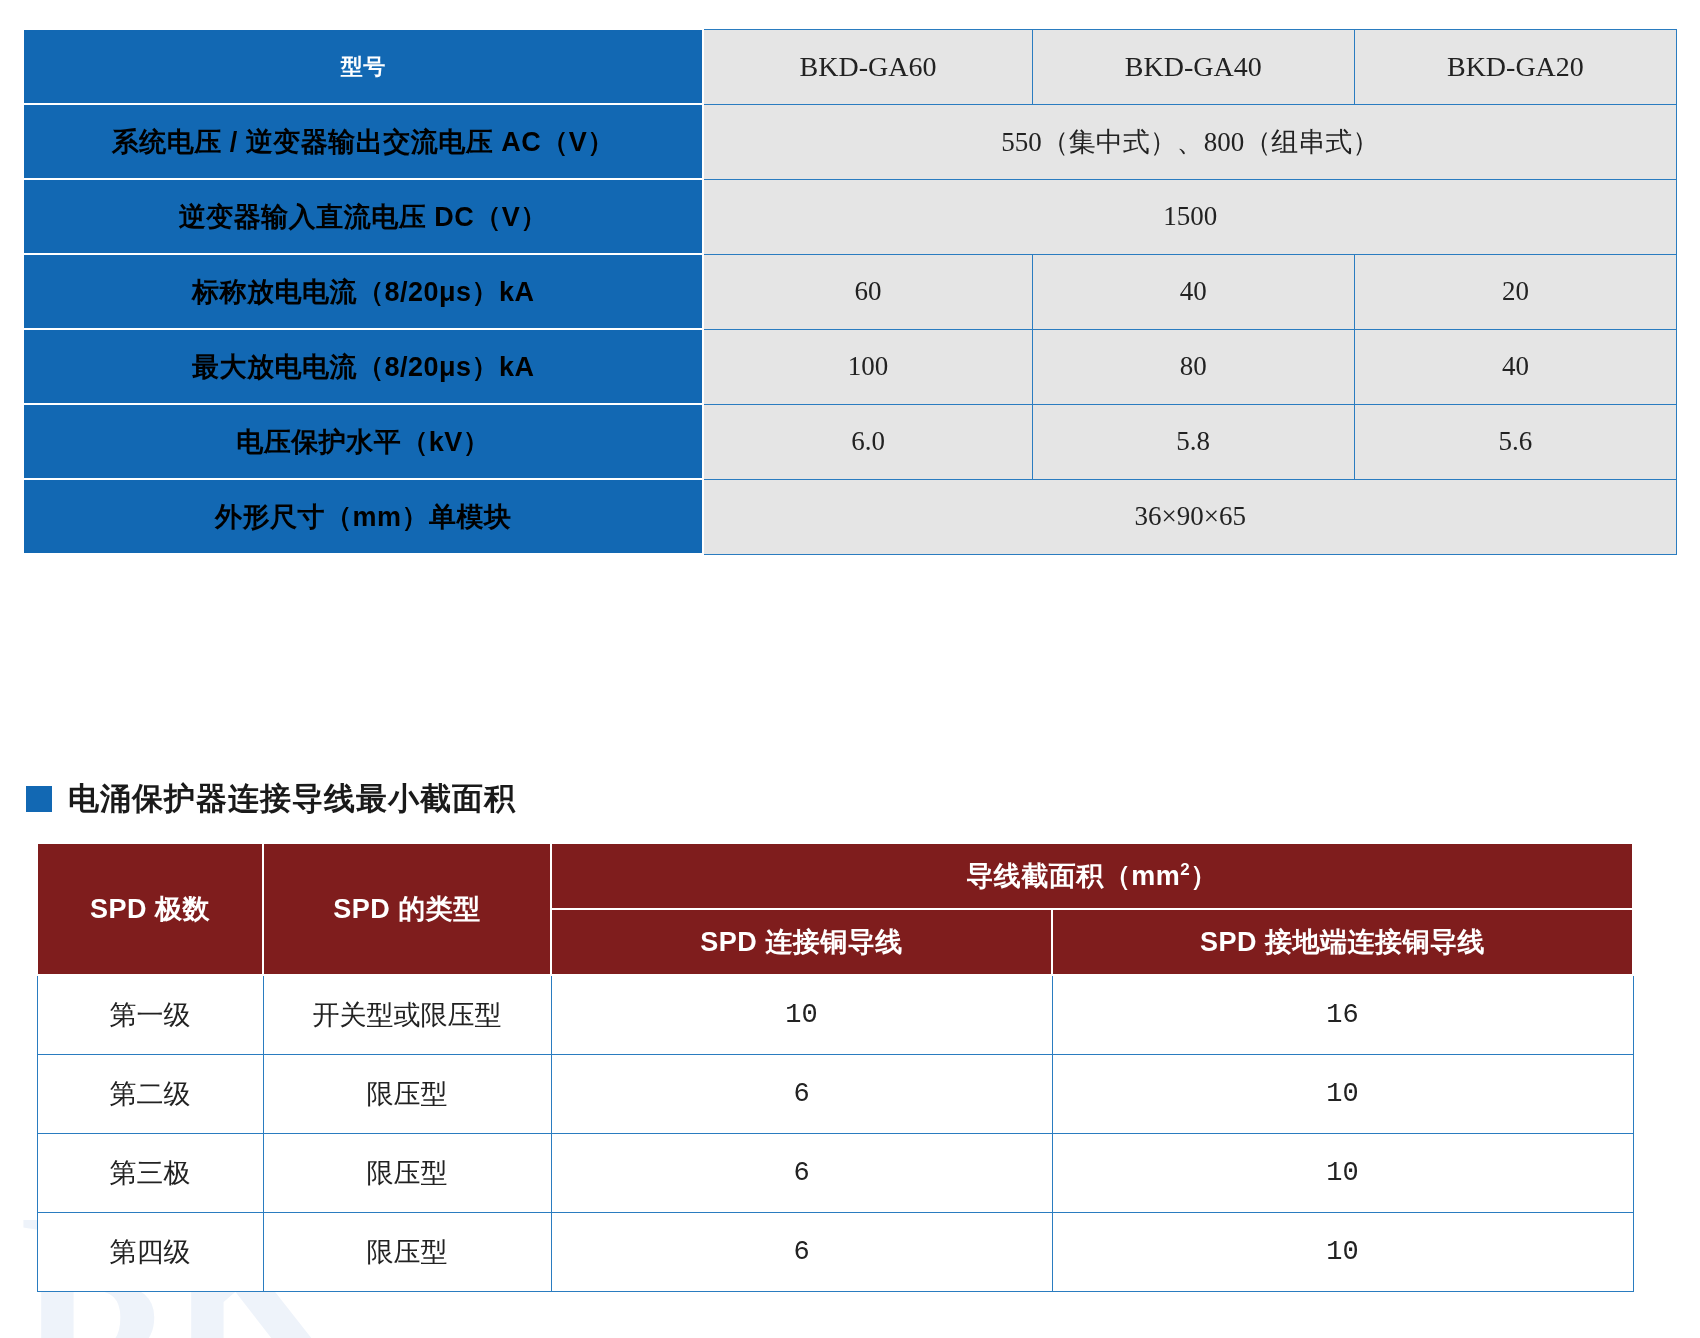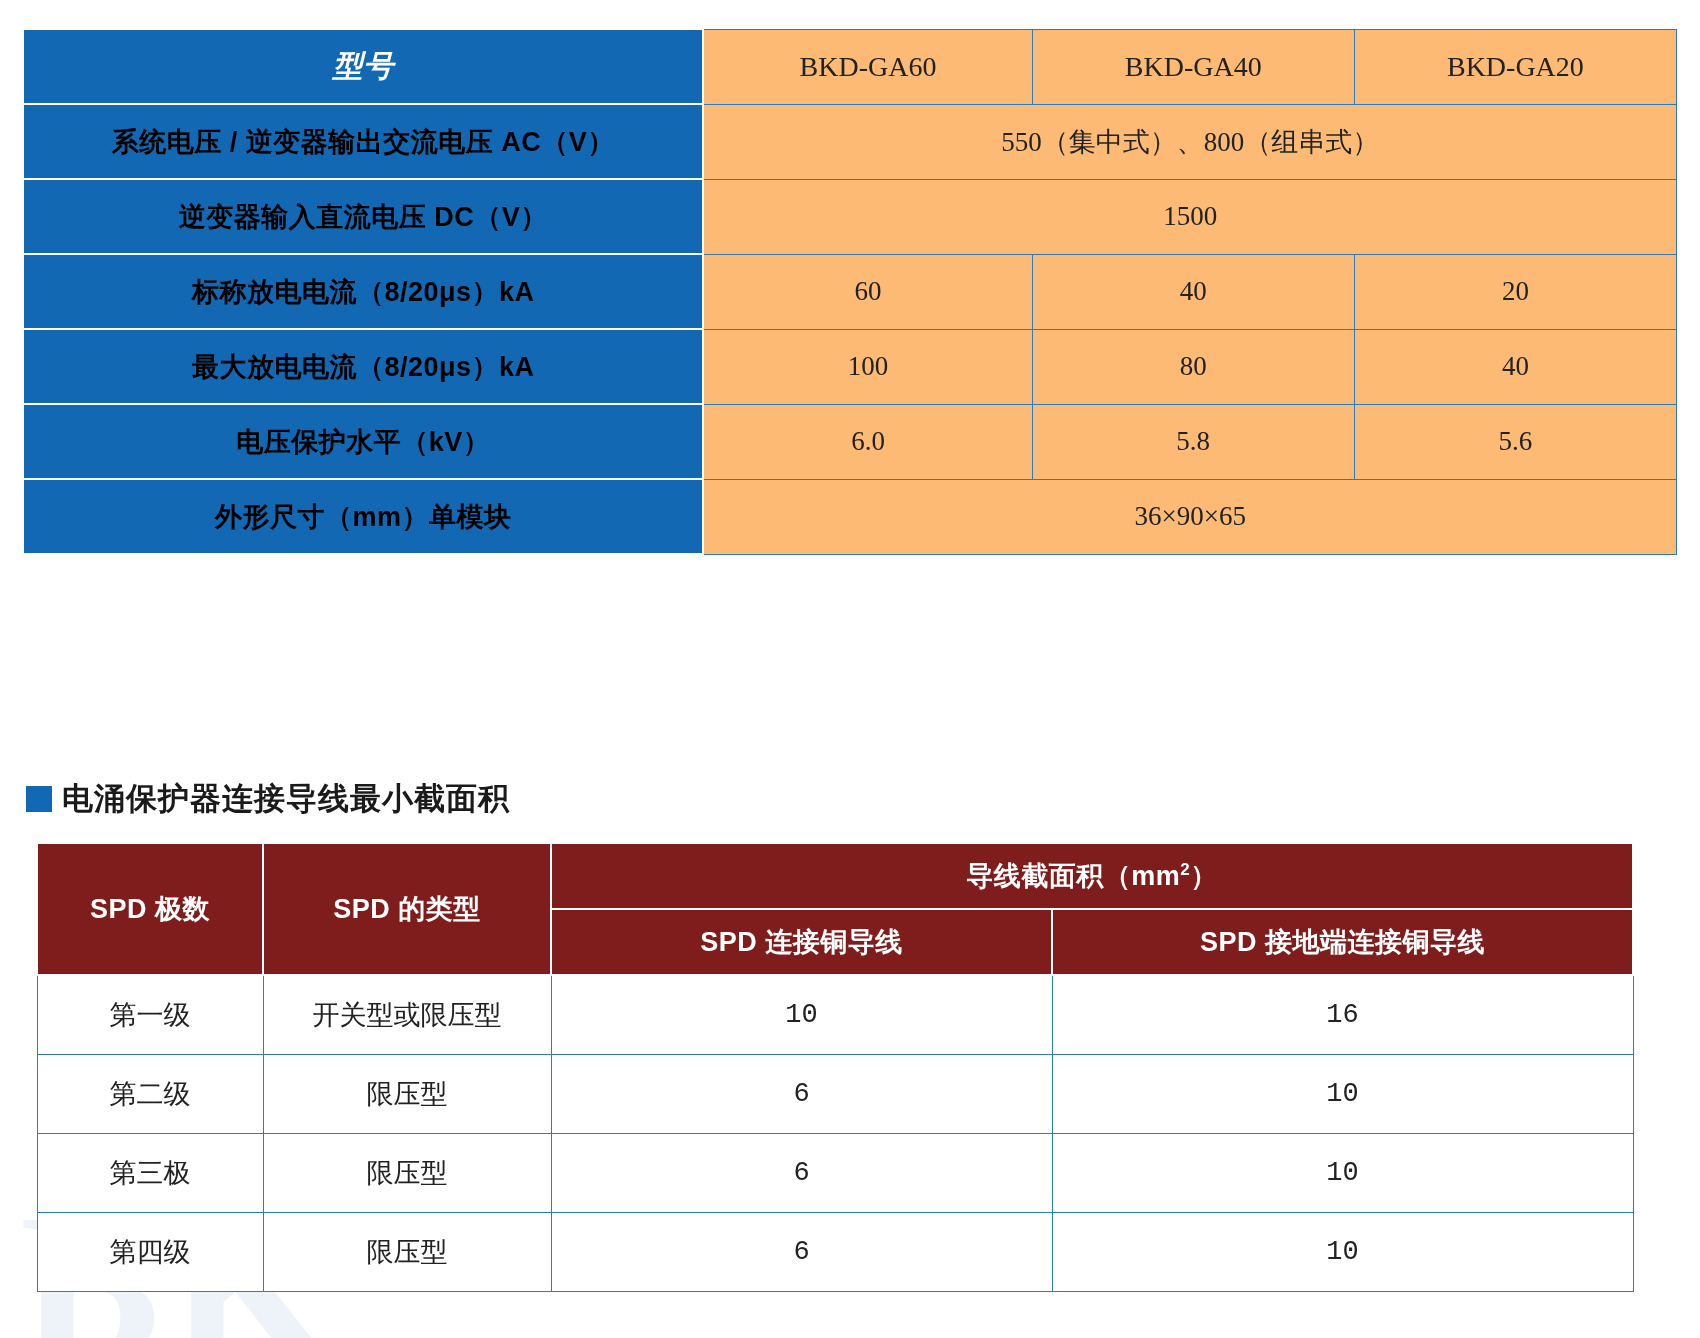--- a/index.html
+++ b/index.html
@@ -61,35 +61,34 @@
     vertical-align: middle;
   }
   .spec-table td.label {
     background: #1268b3;
     color: #000000;
     font-weight: bold;
     font-size: 27px;
     letter-spacing: 0.5px;
   }
   .spec-table td.value {
-    background: #fdba74;
+    background: #e5e5e5;
     color: #222222;
     font-size: 27px;
     font-family: "Liberation Serif", "DejaVu Serif", serif;
     border: 1px solid #2a7cc0;
   }
   .spec-table tr:first-child td.value {
     font-size: 28px;
   }
   .spec-table td.label-header {
     background: #1268b3;
     color: #ffffff;
     font-weight: bold;
-    font-size: 30px;
-    font-style: italic;
+    font-size: 22px;
   }
 
   
   .spec-wrap {
     position: absolute;
     left: 22px;
     top: 28px;
     width: 1655px;
   }
   .spec-wrap table {
@@ -98,21 +97,21 @@
     top: auto;
   }
 
   
   .section-head {
     position: absolute;
     left: 26px;
     top: 778px;
     display: flex;
     align-items: center;
-    gap: 10px;
+    gap: 16px;
   }
   .section-head .marker {
     width: 26px;
     height: 26px;
     background: #1268b3;
     display: inline-block;
   }
   .section-head .title {
     font-size: 31px;
     font-weight: bold;

